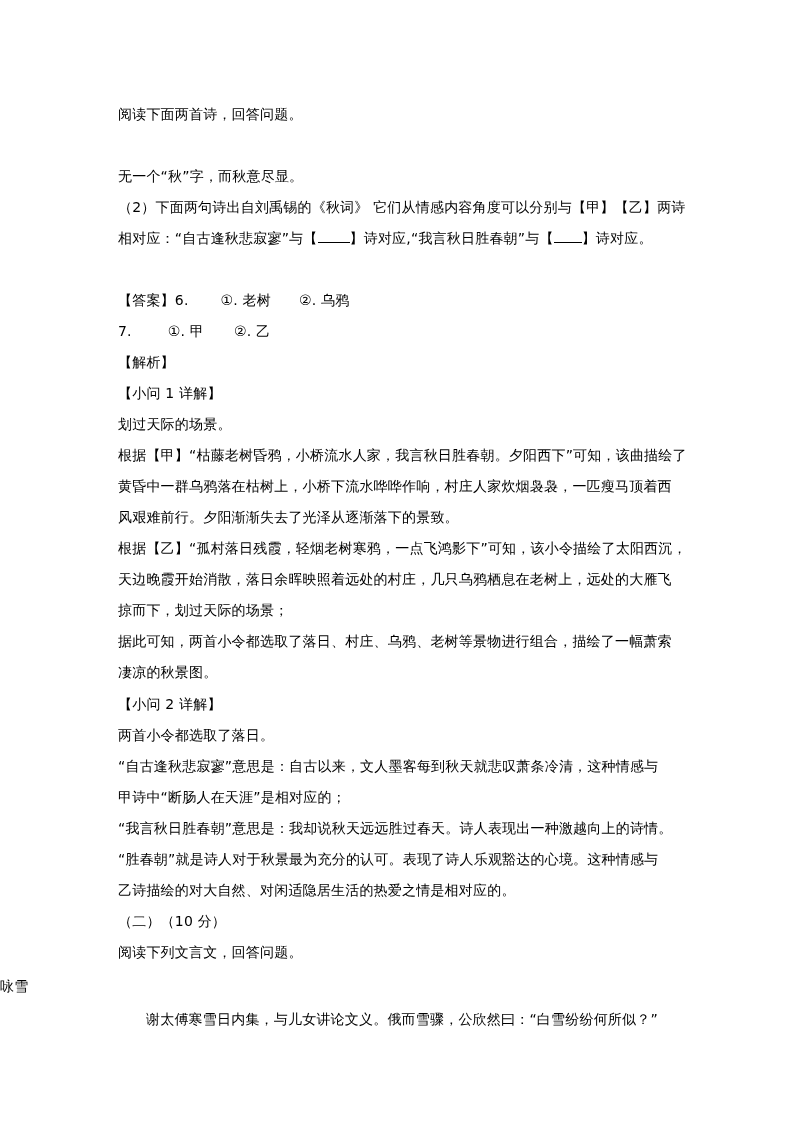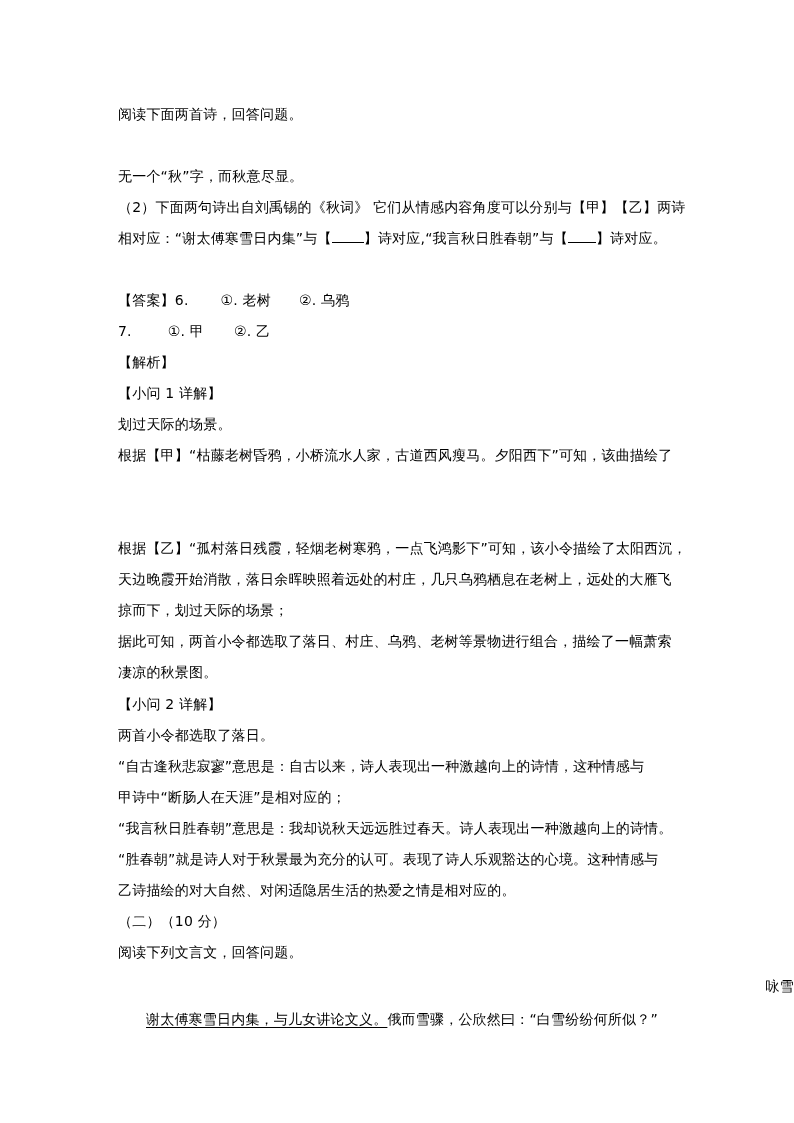--- a/index.html
+++ b/index.html
@@ -4,58 +4,60 @@
   <style>
     html, body { margin: 0; padding: 0; background: #ffffff; }
     body { width: 794px; height: 1123px; position: relative; overflow: hidden;
       font-family: "DejaVu Sans", "Liberation Sans", sans-serif; color: #000; }
     .page { position: absolute; left: 0; top: 0; width: 794px; height: 1123px; }
     .line { position: absolute; left: 118px; font-size: 14px; line-height: 18px; white-space: nowrap; letter-spacing: 0.2px; }
     .blank { display: inline-block; border-bottom: 1px solid #000; height: 12px; vertical-align: baseline; }
     .b6 { width: 40px; }
     .b4 { width: 32px; }
     .b3 { width: 28px; }
-    .center { left: 0; width: 794px; text-align: right; }
-    .u { text-decoration: underline; text-underline-offset: 3px; }
+    .center { left: 0; width: 794px; text-align: left; }
+    .u { text-underline-offset: 3px; }
     .gap { display: inline-block; }
   </style>
 </head>
 <body>
 
 <div class="page">
 
   <div class="line" style="top:105px">阅读下面两首诗，回答问题。</div>
 
   <div class="line" style="top:167px">无一个“秋”字，而秋意尽显。</div>
 
   <div class="line" style="top:198px">（2）下面两句诗出自刘禹锡的《秋词》 它们从情感内容角度可以分别与【甲】【乙】两诗</div>
   <div class="line" style="top:229px">
-    <span>相对应：“谢太傅寒雪日内集”与【</span><span class="blank b4"></span><span>】诗对应,“我言秋日胜春朝”与【</span><span class="blank b3"></span><span>】诗对应。</span>
+    <span>相对应：“自古逢秋悲寂寥”与【</span><span class="blank b4"></span><span>】诗对应,“我言秋日胜春朝”与【</span><span class="blank b3"></span><span>】诗对应。</span>
   </div>
 
   <div class="line" style="top:291px">
     <span>【答案】6.</span><span class="gap" style="width:32px"></span><span>①. 老树</span><span class="gap" style="width:28px"></span><span>②. 乌鸦</span>
   </div>
   <div class="line" style="top:322px">
     <span>7.</span><span class="gap" style="width:36px"></span><span>①. 甲</span><span class="gap" style="width:30px"></span><span>②. 乙</span>
   </div>
 
   <div class="line" style="top:353px">【解析】</div>
   <div class="line" style="top:384px">【小问 1 详解】</div>
   <div class="line" style="top:415px">划过天际的场景。</div>
-  <div class="line" style="top:446px">根据【甲】“枯藤老树昏鸦，小桥流水人家，古道西风瘦马。夕阳西下”可知，该曲描绘了</div>
+  <div class="line" style="top:446px">根据【甲】“枯藤老树昏鸦，小桥流水人家，我言秋日胜春朝。夕阳西下”可知，该曲描绘了</div>
+  <div class="line" style="top:477px">黄昏中一群乌鸦落在枯树上，小桥下流水哗哗作响，村庄人家炊烟袅袅，一匹瘦马顶着西</div>
+  <div class="line" style="top:508px">风艰难前行。夕阳渐渐失去了光泽从逐渐落下的景致。</div>
   <div class="line" style="top:539px">根据【乙】“孤村落日残霞，轻烟老树寒鸦，一点飞鸿影下”可知，该小令描绘了太阳西沉，</div>
   <div class="line" style="top:570px">天边晚霞开始消散，落日余晖映照着远处的村庄，几只乌鸦栖息在老树上，远处的大雁飞</div>
   <div class="line" style="top:601px">掠而下，划过天际的场景；</div>
   <div class="line" style="top:632px">据此可知，两首小令都选取了落日、村庄、乌鸦、老树等景物进行组合，描绘了一幅萧索</div>
   <div class="line" style="top:663px">凄凉的秋景图。</div>
 
   <div class="line" style="top:695px">【小问 2 详解】</div>
   <div class="line" style="top:726px">两首小令都选取了落日。</div>
-  <div class="line" style="top:757px">“自古逢秋悲寂寥”意思是：自古以来，诗人表现出一种激越向上的诗情，这种情感与</div>
+  <div class="line" style="top:757px">“自古逢秋悲寂寥”意思是：自古以来，文人墨客每到秋天就悲叹萧条冷清，这种情感与</div>
   <div class="line" style="top:788px">甲诗中“断肠人在天涯”是相对应的；</div>
   <div class="line" style="top:819px">“我言秋日胜春朝”意思是：我却说秋天远远胜过春天。诗人表现出一种激越向上的诗情。</div>
   <div class="line" style="top:850px">“胜春朝”就是诗人对于秋景最为充分的认可。表现了诗人乐观豁达的心境。这种情感与</div>
   <div class="line" style="top:881px">乙诗描绘的对大自然、对闲适隐居生活的热爱之情是相对应的。</div>
 
   <div class="line" style="top:912px">（二）（10 分）</div>
   <div class="line" style="top:943px">阅读下列文言文，回答问题。</div>
   <div class="line center" style="top:977px">咏雪</div>
   <div class="line" style="top:1010px; left:146px">
     <span class="u">谢太傅寒雪日内集，与儿女讲论文义。</span><span>俄而雪骤，公欣然曰：“白雪纷纷何所似？”</span>

